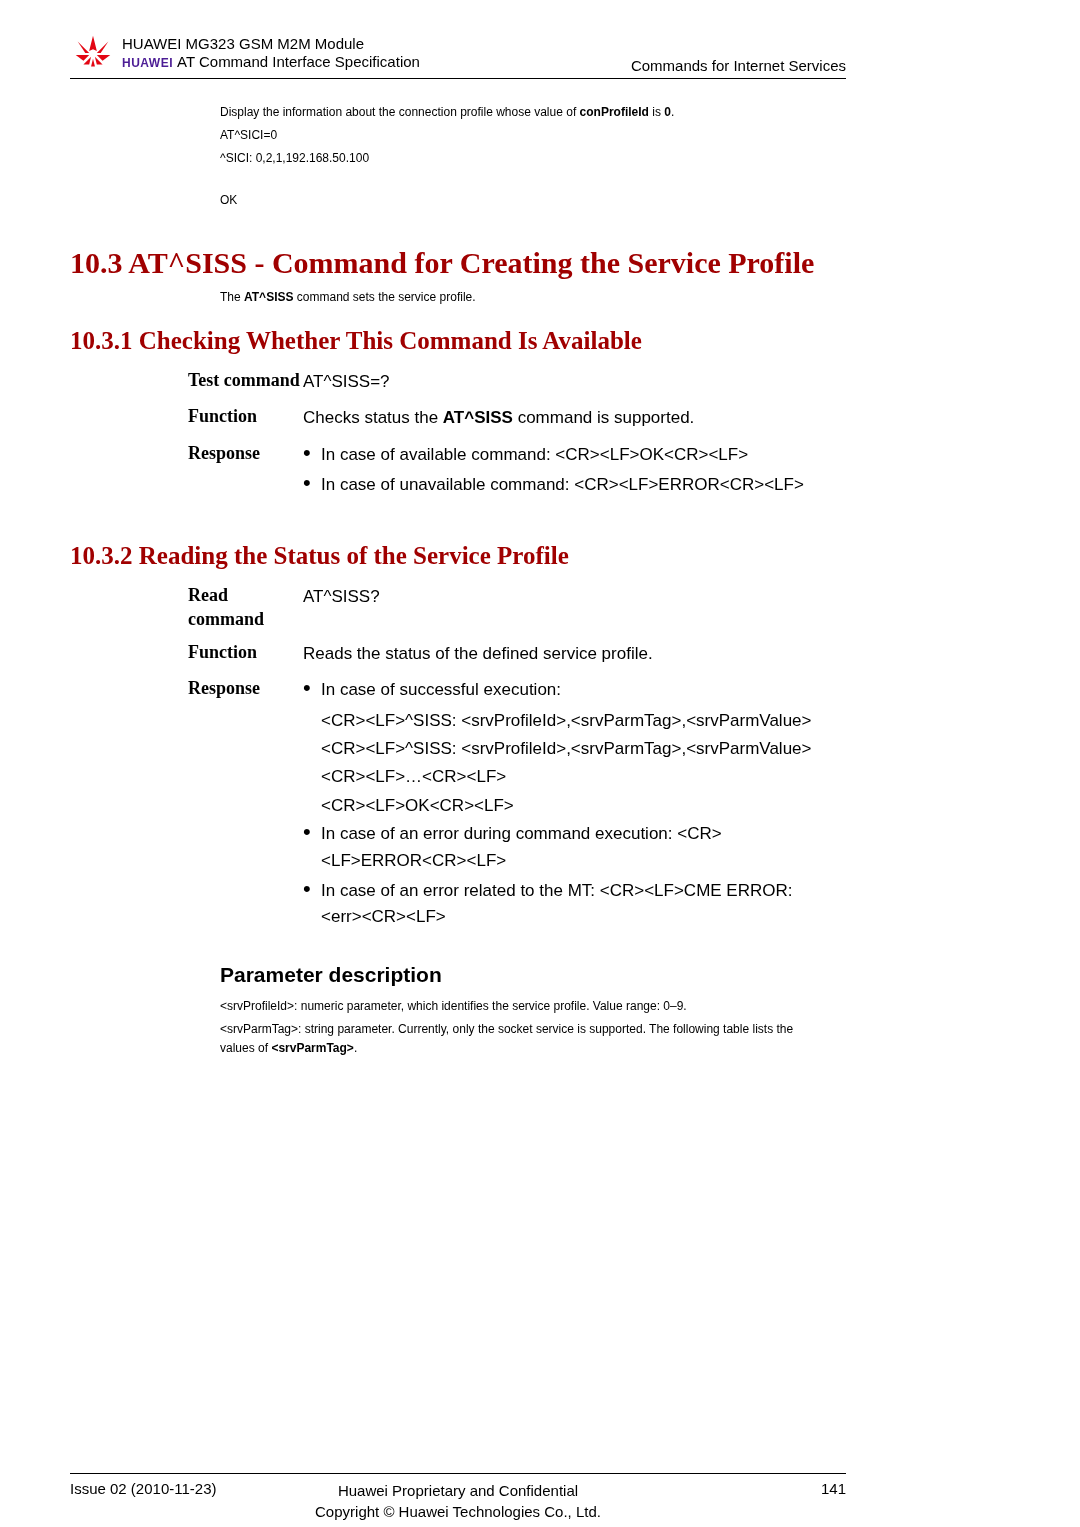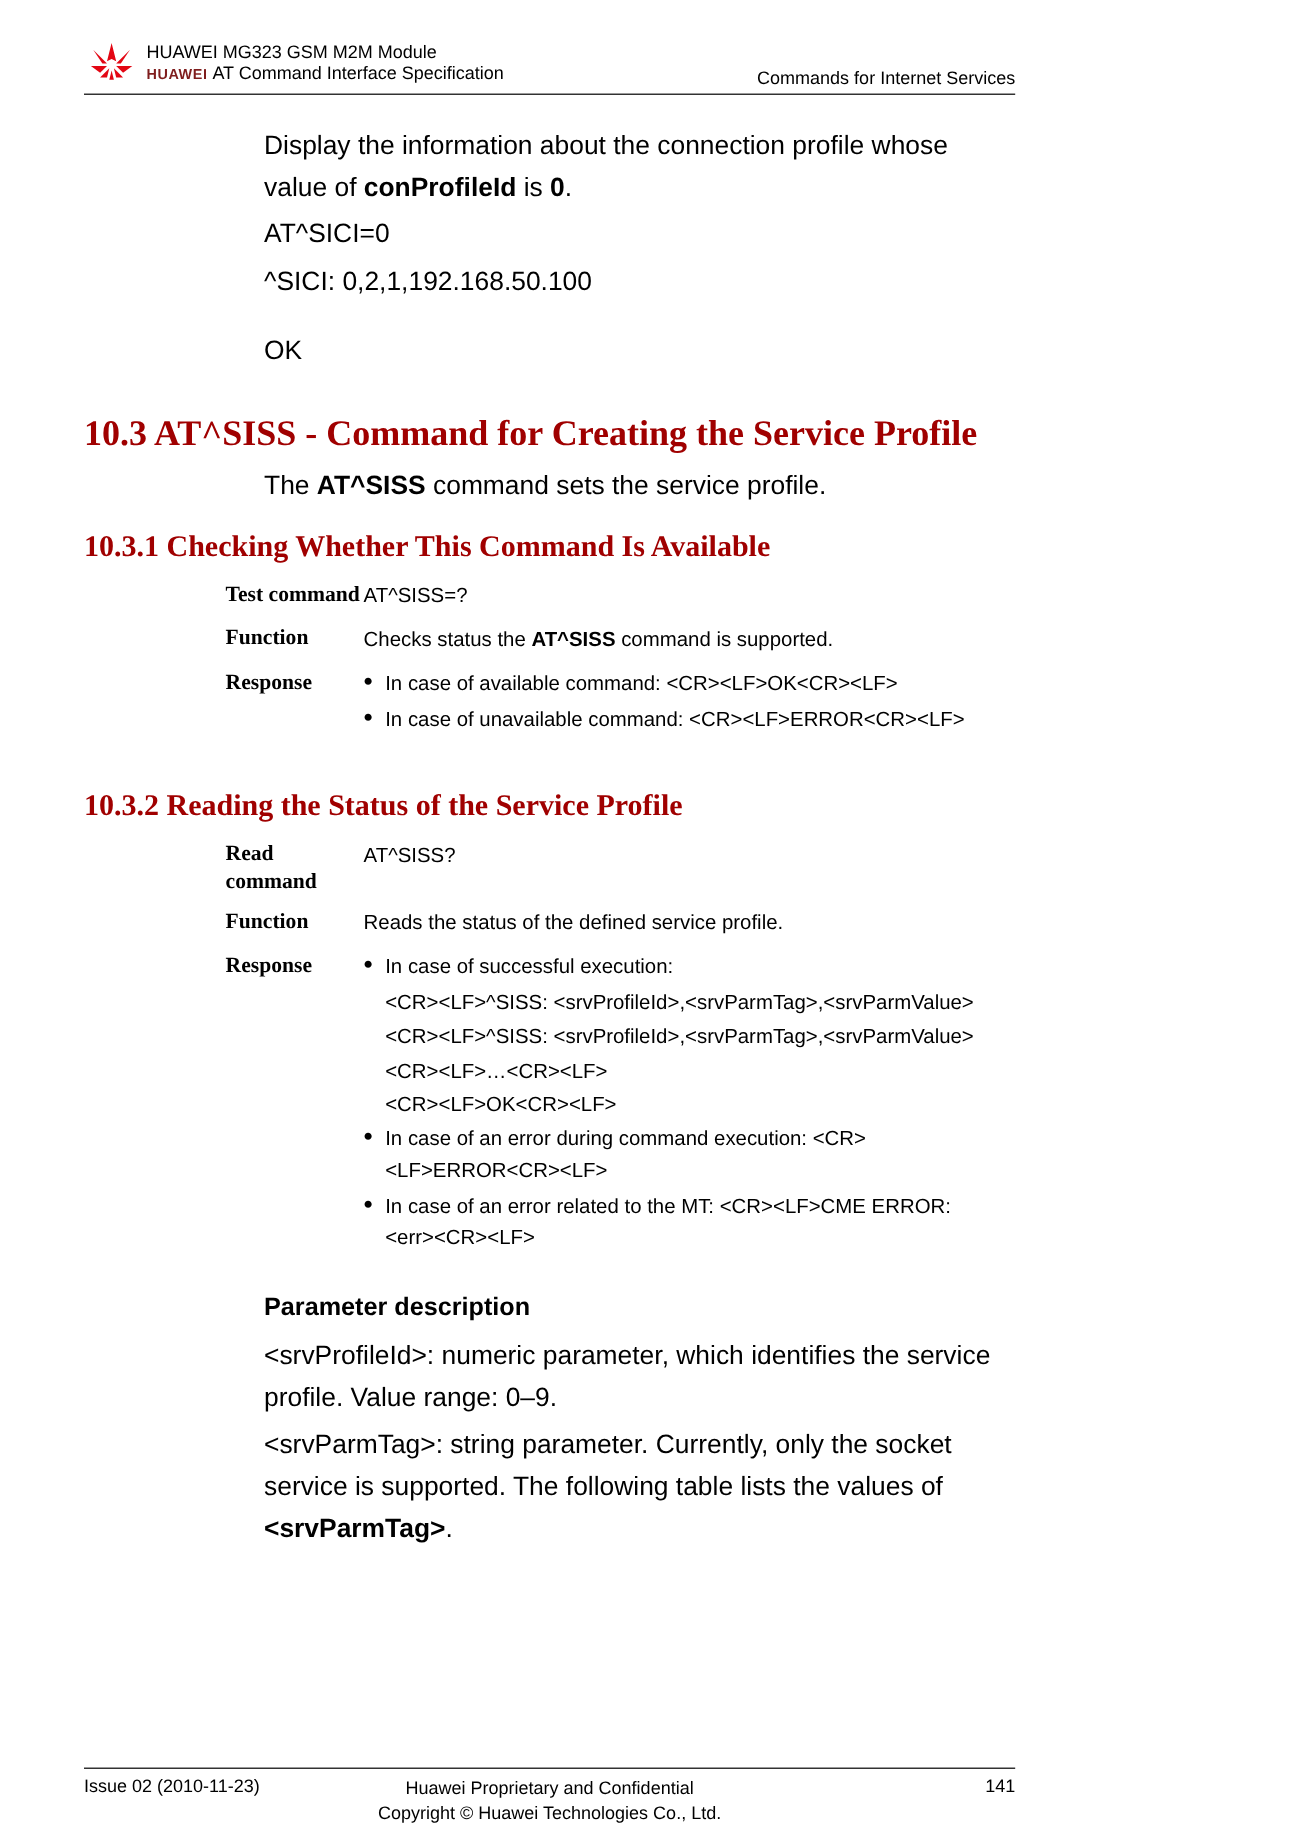--- a/index.html
+++ b/index.html
@@ -43,21 +43,21 @@
     margin-left: auto;
     font-size: 15px;
     padding-bottom: 2px;
     text-align: right;
   }
   .body-indent {
     margin-left: 150px;
     margin-right: 20px;
   }
   .para {
-    font-size: 22px;
+    font-size: 12px;
     line-height: 1.6;
     margin: 0 0 4px 0;
   }
   .para.spaced { margin-top: 22px; margin-bottom: 22px; }
   h2.section {
     font-family: "Palatino Linotype", "Book Antiqua", Palatino, serif;
     font-weight: bold;
     color: #a00000;
     font-size: 30px;
     margin: 36px 0 8px 0;
@@ -132,21 +132,21 @@
   .footer .center {
     position: absolute;
     left: 0; right: 0;
     text-align: center;
     line-height: 1.4;
   }
   .footer .left { z-index: 1; }
   .footer .right { margin-left: auto; z-index: 1; }
   .huawei-text {
     font-weight: bold;
-    color: #7f1d1d;
+    color: #4c1d95;
     font-size: 12px;
     letter-spacing: 0.5px;
   }
 </style>
 </head>
 <body>
 
 <div class="page">
 
   <div class="header-row">

